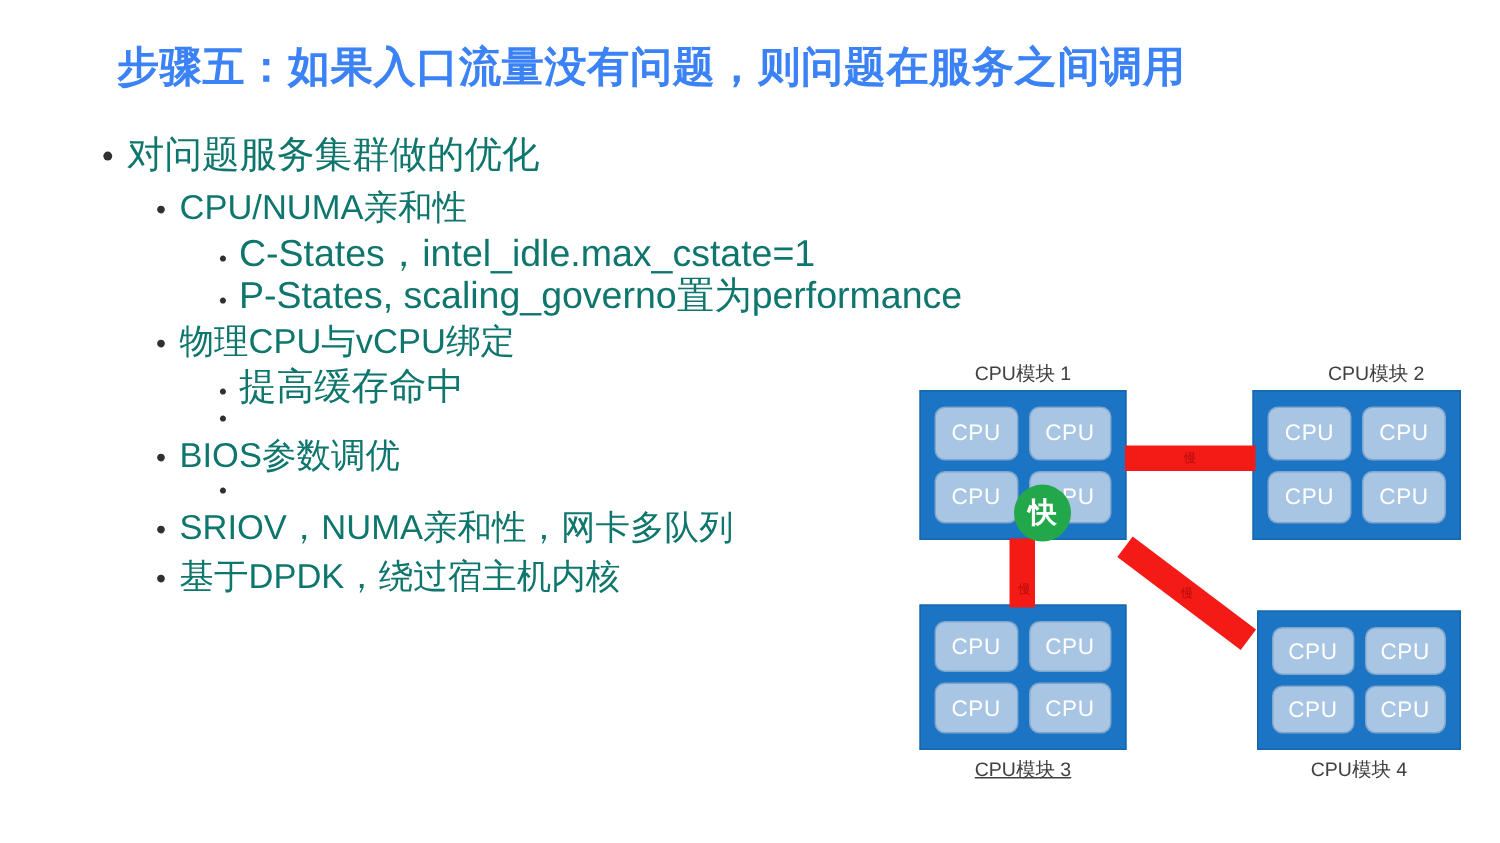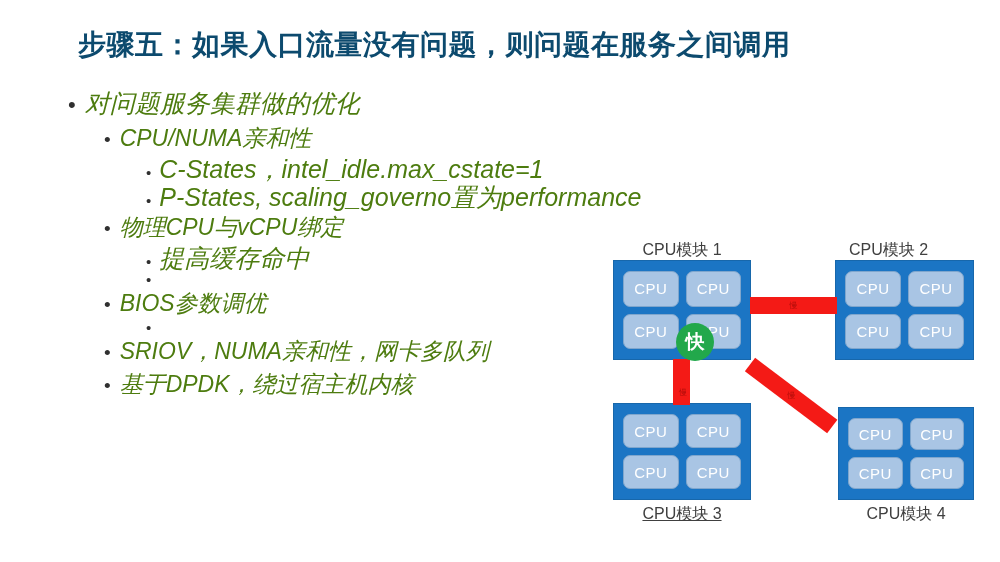--- a/index.html
+++ b/index.html
@@ -25,21 +25,21 @@
 
   
   .slide-title {
     position: absolute;
     left: 78px;
     top: 26px;
     width: 860px;
     font-size: 28px;
     font-weight: 700;
     letter-spacing: 0.5px;
-    color: #0c4a6e;
+    color: #3b82f6;
     white-space: nowrap;
   }
 
   
   .body-list {
     position: absolute;
     left: 68px;
     top: 86px;
     width: 540px;
   }
@@ -48,22 +48,21 @@
     align-items: baseline;
     white-space: nowrap;
   }
   .bullet-mark {
     flex: 0 0 auto;
     color: #303030;
     line-height: 1;
   }
   .bullet-text {
     flex: 0 0 auto;
-    color: #4d7c0f;
-    font-style: italic;
+    color: #0f766e;
   }
 
   
   .lvl1 { margin-left: 0px;  margin-bottom: 2px; }
   .lvl1 .bullet-mark { font-size: 22px; margin-right: 9px; }
   .lvl1 .bullet-text { font-size: 25px; line-height: 34px; }
 
   
   .lvl2 { margin-left: 36px; margin-bottom: 1px; }
   .lvl2 .bullet-mark { font-size: 19px; margin-right: 9px; }
@@ -100,34 +99,34 @@
     box-sizing: border-box;
     display: flex;
     align-items: center;
     justify-content: center;
     color: #ffffff;
     font-size: 15px;
     letter-spacing: 0.4px;
   }
   .module-label {
     position: absolute;
-    font-size: 16px;
+    font-size: 13px;
     color: #404040;
     text-align: center;
     white-space: nowrap;
   }
 
   
   #module-1 { left: 13px;  top: 32px;  width: 138px; height: 100px; }
   #module-2 { left: 235px; top: 32px;  width: 139px; height: 100px; }
   #module-3 { left: 13px;  top: 175px; width: 138px; height: 97px;  }
   #module-4 { left: 238px; top: 179px; width: 136px; height: 93px;  }
 
   #label-1 { left: 13px;  top: 12px;  width: 138px; }
-  #label-2 { left: 219px; top: 12px;  width: 139px; }
+  #label-2 { left: 248px; top: 12px;  width: 139px; }
   #label-3 { left: 13px;  top: 276px; width: 138px; text-decoration: underline; }
   #label-4 { left: 238px; top: 276px; width: 136px; }
 
   
   .fast-badge {
     position: absolute;
     left: 62px;
     top: 62px;
     width: 38px;
     height: 38px;

